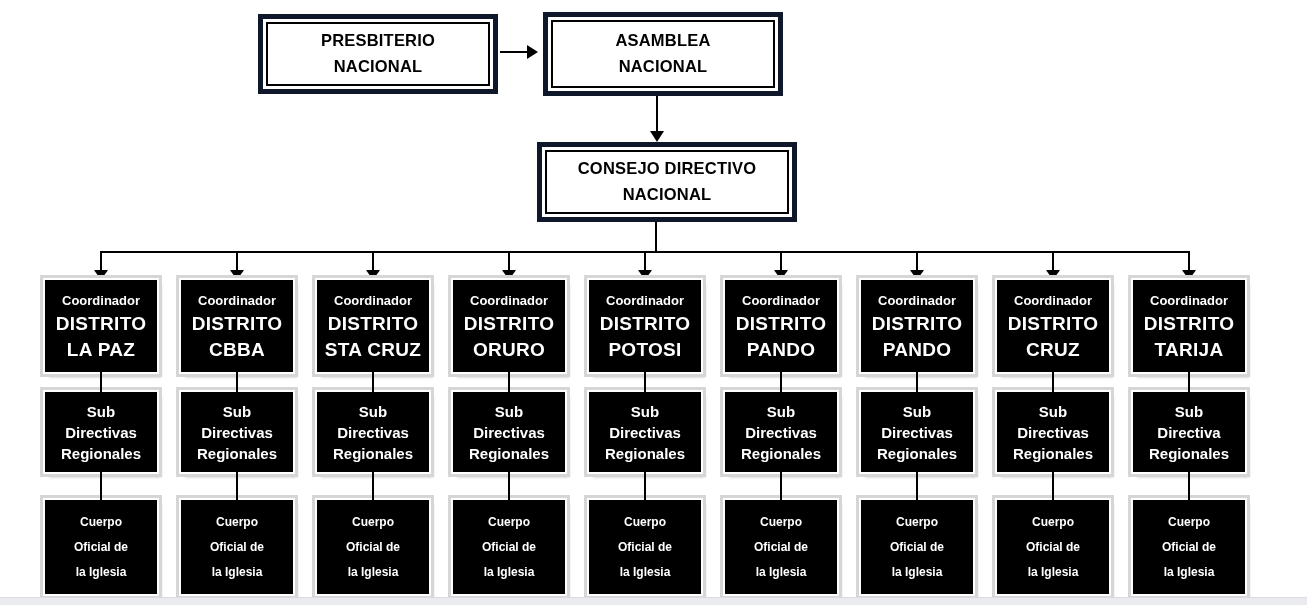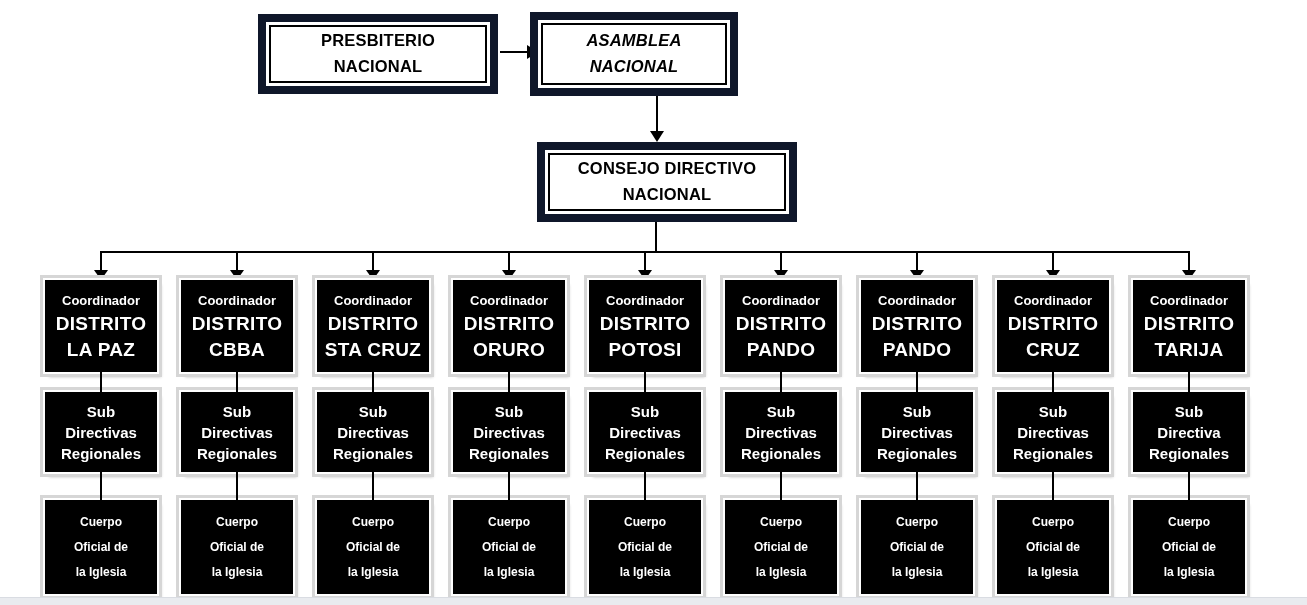--- a/index.html
+++ b/index.html
@@ -9,40 +9,40 @@
     height: 605px;
     background: #ffffff;
     font-family: "Liberation Sans", sans-serif;
     overflow: hidden;
   }
 
   
   .wbox {
     position: absolute;
     background: #fff;
-    border: 8px solid #0f172a;
+    border: 5px solid #0f172a;
     box-sizing: border-box;
   }
   .wbox .winner {
     position: absolute;
     inset: 3px;
     border: 2px solid #000;
     display: flex;
     align-items: center;
     justify-content: center;
     text-align: center;
     font-weight: bold;
     font-size: 16.5px;
     line-height: 1.55;
     color: #000;
     white-space: pre-line;
     letter-spacing: 0.2px;
   }
   #presbiterio-box { left: 258px; top: 14px;  width: 240px; height: 80px; }
-  #asamblea-box    { left: 530px; top: 12px;  width: 208px; height: 84px; font-style: italic; }
+  #asamblea-box    { left: 543px; top: 12px;  width: 240px; height: 84px; }
   #consejo-box     { left: 537px; top: 142px; width: 260px; height: 80px; }
 
   
   .line { position: absolute; background: #000; }
   #arrow-right-stem { left: 500px; top: 51px; width: 28px; height: 2px; }
   .head-right {
     position: absolute; width: 0; height: 0;
     border-top: 7px solid transparent;
     border-bottom: 7px solid transparent;
     border-left: 11px solid #000;

